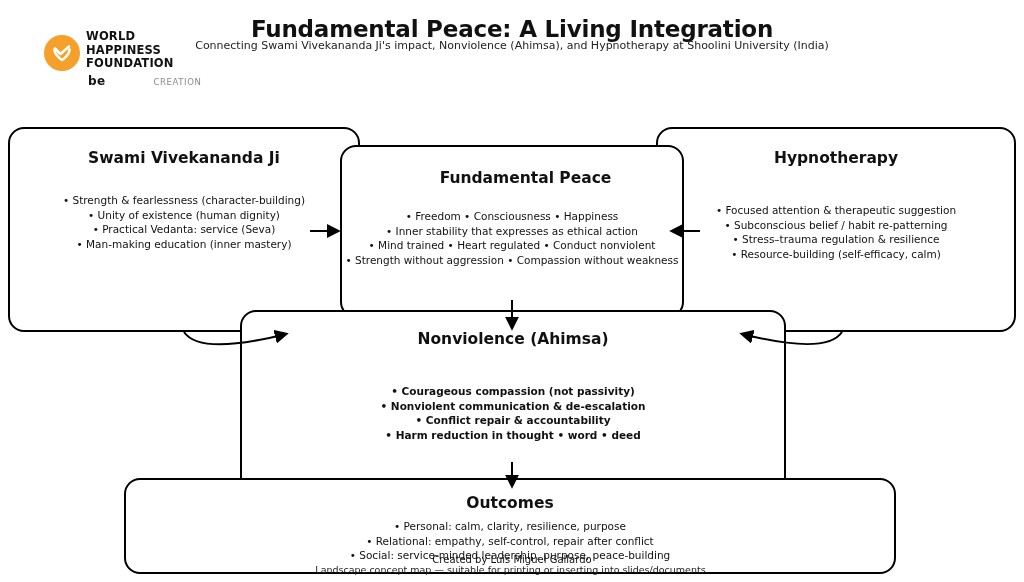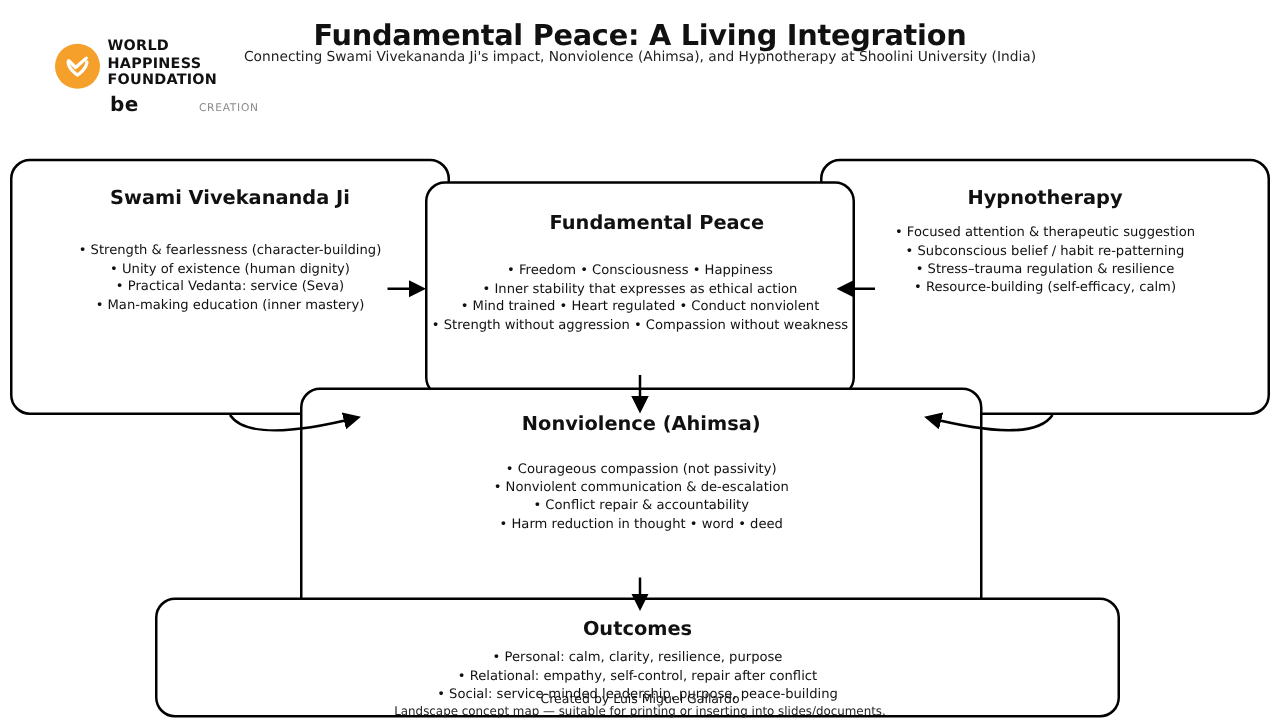--- a/index.html
+++ b/index.html
@@ -58,21 +58,21 @@
     position: absolute;
     left: 44px;
     top: 44px;
     font-size: 9px;
     letter-spacing: 0.4px;
     color: #333;
   }
   .logo-sub .be {
     font-weight: bold;
     color: #111;
-    font-size: 16px;
+    font-size: 12px;
   }
   .logo-sub .creation {
     color: #8a8a8a;
     font-size: 8.5px;
     letter-spacing: 0.6px;
     padding-left: 48px;
   }
 
   
   .title {
@@ -119,33 +119,33 @@
   #box-vivekananda {
     left: 8px;  top: 127px;  width: 352px;  height: 205px;
   }
   #box-vivekananda .box-title { margin-top: 20px; }
   #box-vivekananda .box-lines { margin-top: 26px; }
 
   #box-hypnotherapy {
     left: 656px; top: 127px; width: 360px; height: 205px;
   }
   #box-hypnotherapy .box-title { margin-top: 20px; }
-  #box-hypnotherapy .box-lines { margin-top: 12px; }
+  #box-hypnotherapy .box-lines { margin-top: 36px; }
 
   #box-fundamental {
     left: 340px; top: 145px; width: 344px; height: 173px;
   }
   #box-fundamental .box-title { margin-top: 22px; margin-left: 27px; }
   #box-fundamental .box-lines { margin-top: 22px; }
 
   #box-nonviolence {
     left: 240px; top: 310px; width: 546px; height: 190px;
   }
   #box-nonviolence .box-title { margin-top: 18px; }
-  #box-nonviolence .box-lines { margin-top: 20px; }
+  #box-nonviolence .box-lines { margin-top: 36px; font-weight: bold; }
 
   #box-outcomes {
     left: 124px; top: 478px; width: 772px; height: 96px;
   }
   #box-outcomes .box-title { margin-top: 14px; }
   #box-outcomes .box-lines { margin-top: 7px; }
 
   
   .connectors {
     position: absolute;

